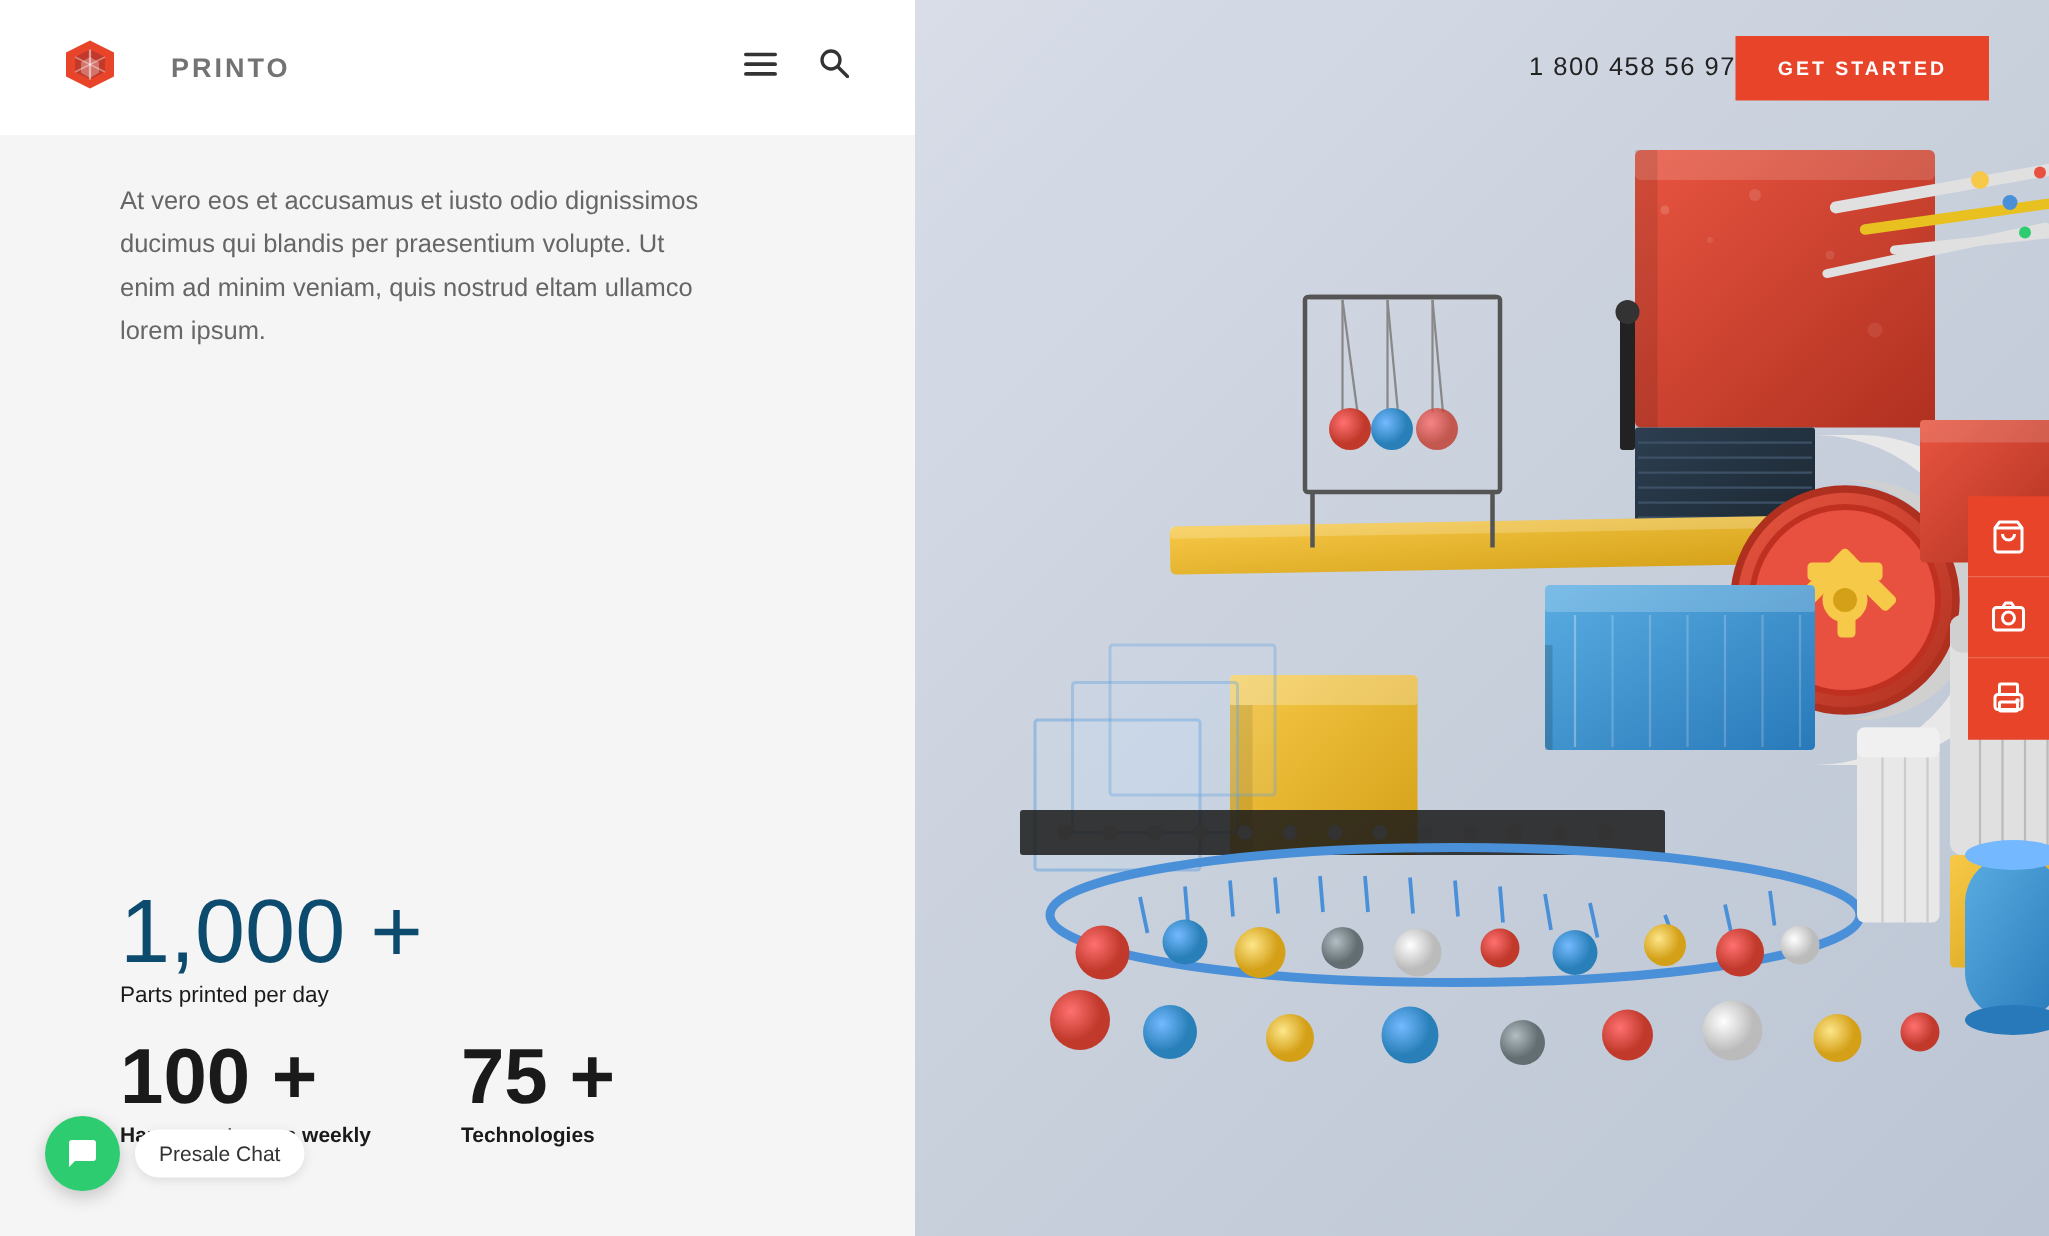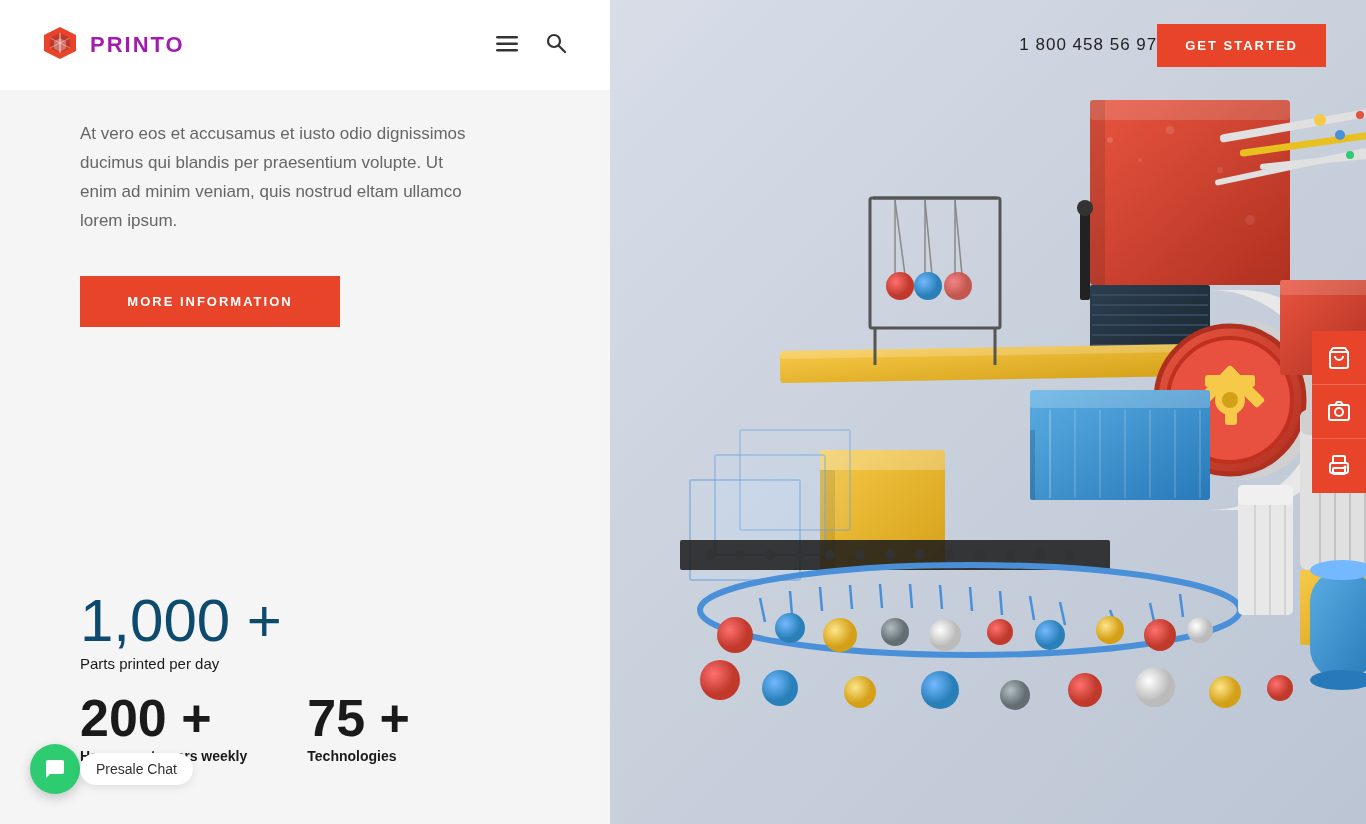--- a/index.html
+++ b/index.html
@@ -17,24 +17,25 @@
       padding: 0 40px;
       z-index: 10;
     }
     .logo-wrap {
       display: flex;
       align-items: center;
       gap: 10px;
       flex: 1;
     }
     .logo-text {
-      font-size: 22px;
+      font-size: 18px;
       font-weight: 800;
       letter-spacing: 2px;
-      color: #a21caf;
+      color: #737373;
+      margin-left: 24px;
     }
     .header-icons {
       display: flex;
       align-items: center;
       gap: 20px;
     }
     .header-icon-btn {
       background: none;
       border: none;
       cursor: pointer;
@@ -215,20 +216,21 @@
       border-bottom: none;
     }
 
     
     .chat-widget {
       position: absolute;
       bottom: 30px;
       left: 30px;
       display: flex;
       align-items: center;
+      gap: 10px;
       z-index: 30;
     }
     .chat-btn {
       width: 50px;
       height: 50px;
       background: #2ecc71;
       border-radius: 50%;
       display: flex;
       align-items: center;
       justify-content: center;
@@ -287,30 +289,29 @@
 
 <div class="header-right">
   <span class="phone-number">1 800 458 56 97</span>
   <button class="get-started-btn">GET STARTED</button>
 </div>
 
 <div class="main">
 
   <div class="left-panel">
     <p class="hero-description">At vero eos et accusamus et iusto odio dignissimos ducimus qui blandis per praesentium volupte. Ut enim ad minim veniam, quis nostrud eltam ullamco lorem ipsum.</p>
-    <button class="more-info-btn">MORE INFORMATION</button>
 
     <div class="stats-section">
       <div class="stat-primary">
         <span class="stat-number-large">1,000 +</span>
       </div>
       <div class="stat-label">Parts printed per day</div>
       <div class="stats-row">
         <div class="stat-item">
-          <div class="stat-num">200 +</div>
+          <div class="stat-num">100 +</div>
           <div class="stat-item-label">Happy customers weekly</div>
         </div>
         <div class="stat-item">
           <div class="stat-num">75 +</div>
           <div class="stat-item-label">Technologies</div>
         </div>
       </div>
     </div>
   </div>
 

